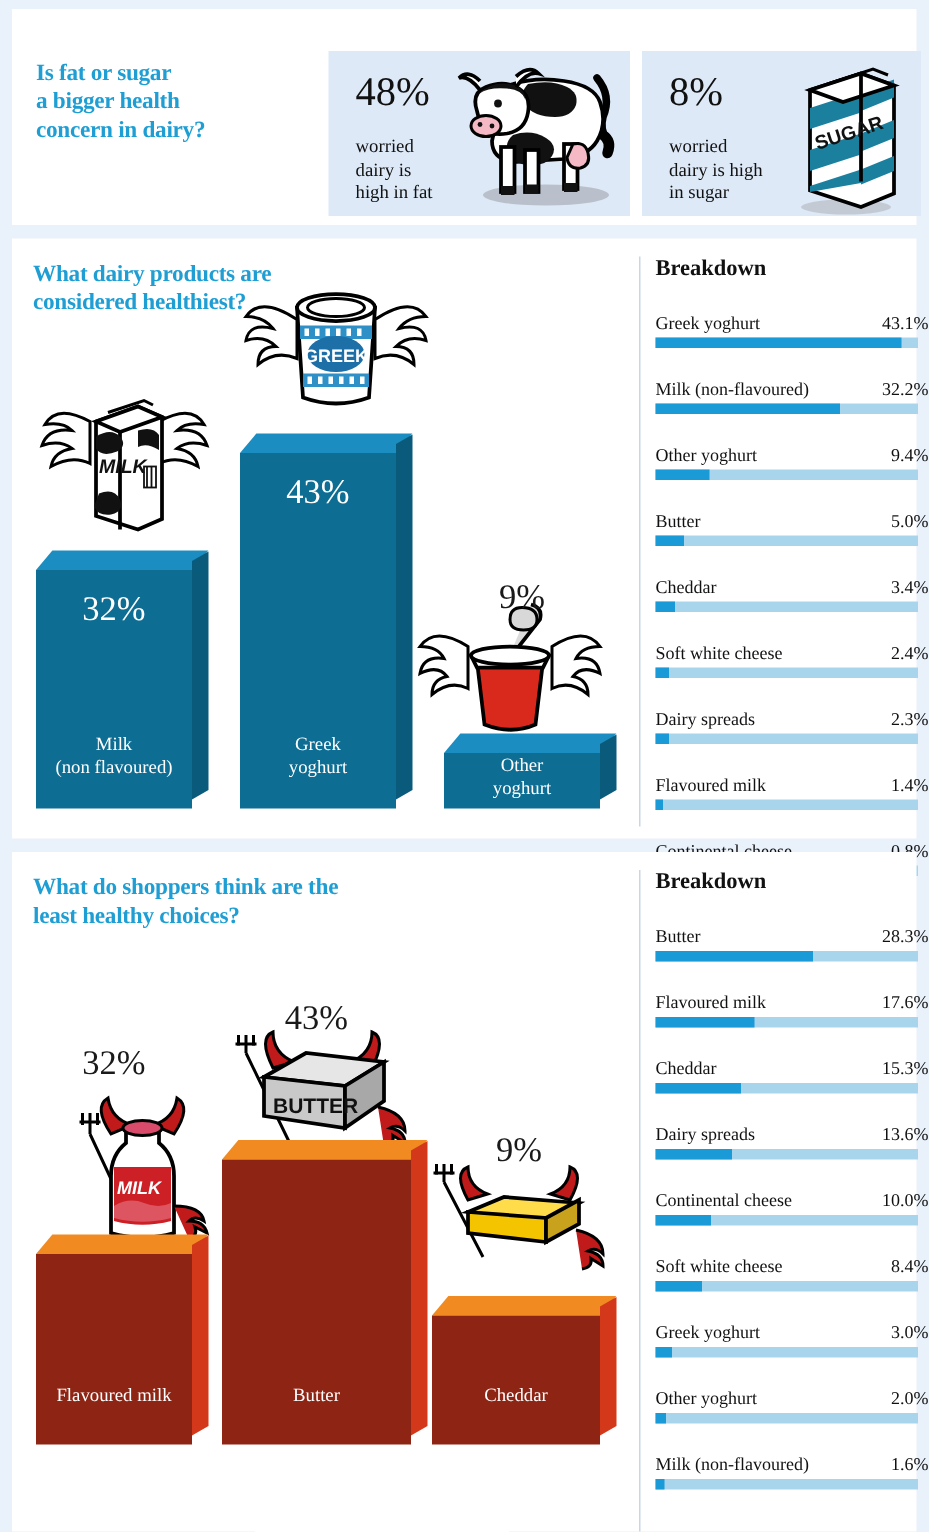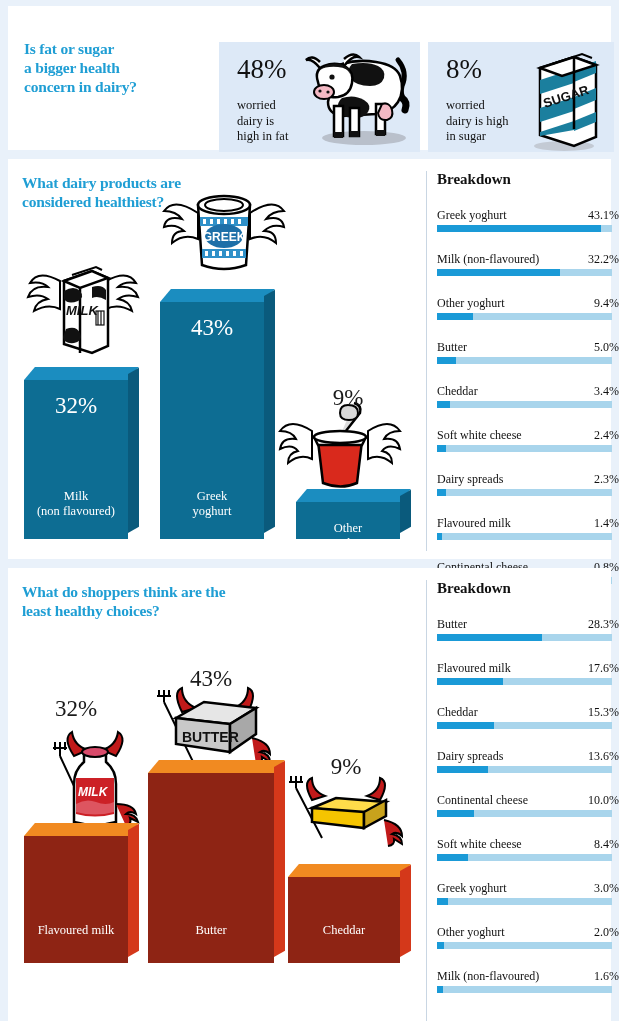--- a/index.html
+++ b/index.html
@@ -28,21 +28,21 @@
     font-size: 15.5px;
     line-height: 19px;
     letter-spacing: -0.2px;
   }
   #panel-concern .qtitle { position: absolute; left: 16px; top: 33px; width: 185px; }
   #panel-healthiest .qtitle { position: absolute; left: 14px; top: 14px; width: 240px; }
   #panel-least .qtitle { position: absolute; left: 14px; top: 14px; width: 290px; }
 
   
   .statbox {
-    position: absolute; top: 36px; height: 110px;
+    position: absolute; top: 28px; height: 110px;
     background: #dde9f7;
   }
   #statbox-fat { left: 211px; width: 201px; }
   #statbox-sugar { left: 420px; width: 186px; }
   .stat-text { position: absolute; left: 18px; top: 12px; }
   .stat-pct { font-size: 27px; color: #111; line-height: 30px; }
   .stat-desc { font-size: 12.5px; color: #111; line-height: 15.5px; margin-top: 14px; }
   .stat-art { position: absolute; right: 4px; top: 2px; }
 
   
@@ -288,21 +288,21 @@
         <div class="bar-label" style="top:200px;">
           <div>Greek</div>
           <div>yoghurt</div>
         </div>
       </div>
 
       <div class="bar3d" id="h-bar-3" style="left:288px; top:330px; width:104px; height:50px;">
         <div class="top" style="top:0; height:13px;"></div>
         <div class="front" style="top:13px; height:37px;"></div>
         <div class="side" style="height:37px; bottom:6px;"></div>
-        <div class="bar-label" style="top:32px;">
+        <div class="bar-label" style="top:14px;">
           <div>Other</div>
           <div>yoghurt</div>
         </div>
       </div>
       <div class="outer-value" style="left:288px; top:226px; width:104px;">9%</div>
     </div>
 
     <div class="breakdown">
       <div class="bd-title">Breakdown</div>
       <div id="bd-list-healthiest">

